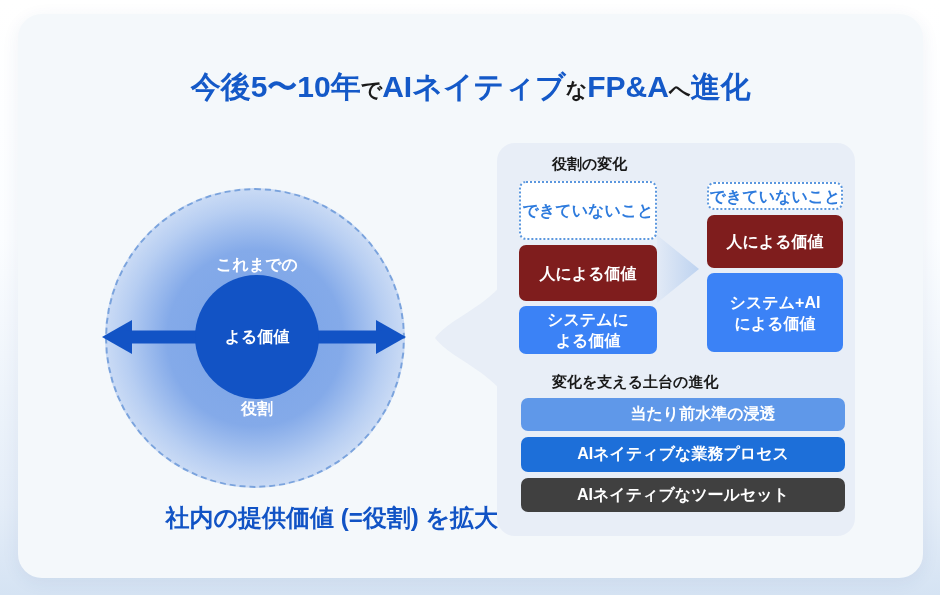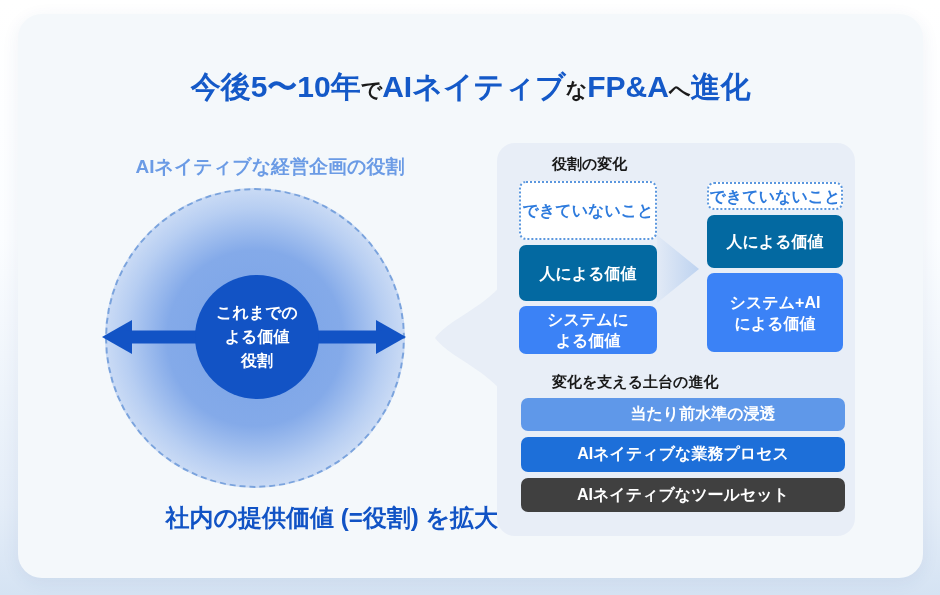--- a/index.html
+++ b/index.html
@@ -30,21 +30,21 @@
     position:absolute;left:87px;top:174px;width:300px;height:300px;
     border-radius:50%;border:2px dashed #7AA3DD;box-sizing:border-box;
     background:radial-gradient(circle,
       #79A3E7 0%, #84AAE9 42%, #B7CEF2 62%, #DFE9F8 82%, rgba(244,248,251,0) 99%);
   }
   .h-arrow{position:absolute;left:84px;top:305px;width:304px;height:36px;}
   .center-circle{
     position:absolute;left:177px;top:261px;width:124px;height:124px;
     border-radius:50%;background:#1253C5;color:#FFFFFF;
     display:flex;flex-direction:column;justify-content:center;align-items:center;
-    font-size:16px;font-weight:bold;line-height:24px;text-align:center;
+    font-size:16px;font-weight:bold;line-height:24px;text-align:center;gap:48px;
   }
   .left-caption{
     position:absolute;left:0;top:488px;width:480px;text-align:right;
     color:#1153C5;font-size:24px;font-weight:bold;
   }
   
   .right-panel{
     position:absolute;left:479px;top:129px;width:358px;height:393px;
     background:#E8EEF7;border-radius:18px;
   }
@@ -57,21 +57,21 @@
   .col{position:absolute;display:flex;flex-direction:column;gap:5px;}
   .col-before{left:22px;top:38px;width:138px;}
   .col-after{left:210px;top:39px;width:136px;}
   .col-arrow{position:absolute;left:160px;top:92px;width:42px;height:68px;}
   .vbox{
     border-radius:7px;box-sizing:border-box;
     display:flex;align-items:center;justify-content:center;text-align:center;
     font-size:16px;font-weight:bold;line-height:21px;white-space:pre-line;
   }
   .vbox.dashed{background:#FFFFFF;border:2px dotted #5B97DE;color:#2E7BDD;}
-  .vbox.light{background:#0369a1;color:#FFFFFF;}
+  .vbox.light{background:#7f1d1d;color:#FFFFFF;}
   .vbox.mid{background:#3b82f6;color:#FFFFFF;}
   .h59{height:59px;} .h56{height:56px;} .h48{height:48px;}
   .h28{height:28px;} .h53{height:53px;} .h79{height:79px;}
   .bars{
     position:absolute;left:24px;top:255px;width:324px;
     display:flex;flex-direction:column;gap:6px;
   }
   .bar{
     border-radius:7px;color:#FFFFFF;font-size:16px;font-weight:bold;
     display:flex;align-items:center;justify-content:center;text-align:center;
@@ -83,21 +83,20 @@
 </head>
 <body>
 
 <div class="canvas">
   <div class="card">
 
     <h1 class="title">
       <span class="t-em">今後5〜10年</span><span class="t-plain">で</span><span class="t-em">AIネイティブ</span><span class="t-plain">な</span><span class="t-em">FP&amp;A</span><span class="t-plain">へ</span><span class="t-em">進化</span>
     </h1>
 
-    <div class="left-label">AIネイティブな経営企画の役割</div>
 
     <div class="glow"></div>
 
     <svg class="h-arrow" viewBox="0 0 304 36" aria-hidden="true">
       <polygon points="0,18 30,1 30,35" fill="#1253C5"></polygon>
       <polygon points="304,18 274,1 274,35" fill="#1253C5"></polygon>
       <rect x="24" y="11.5" width="256" height="13" fill="#1253C5"></rect>
     </svg>
 
     <div class="center-circle">

